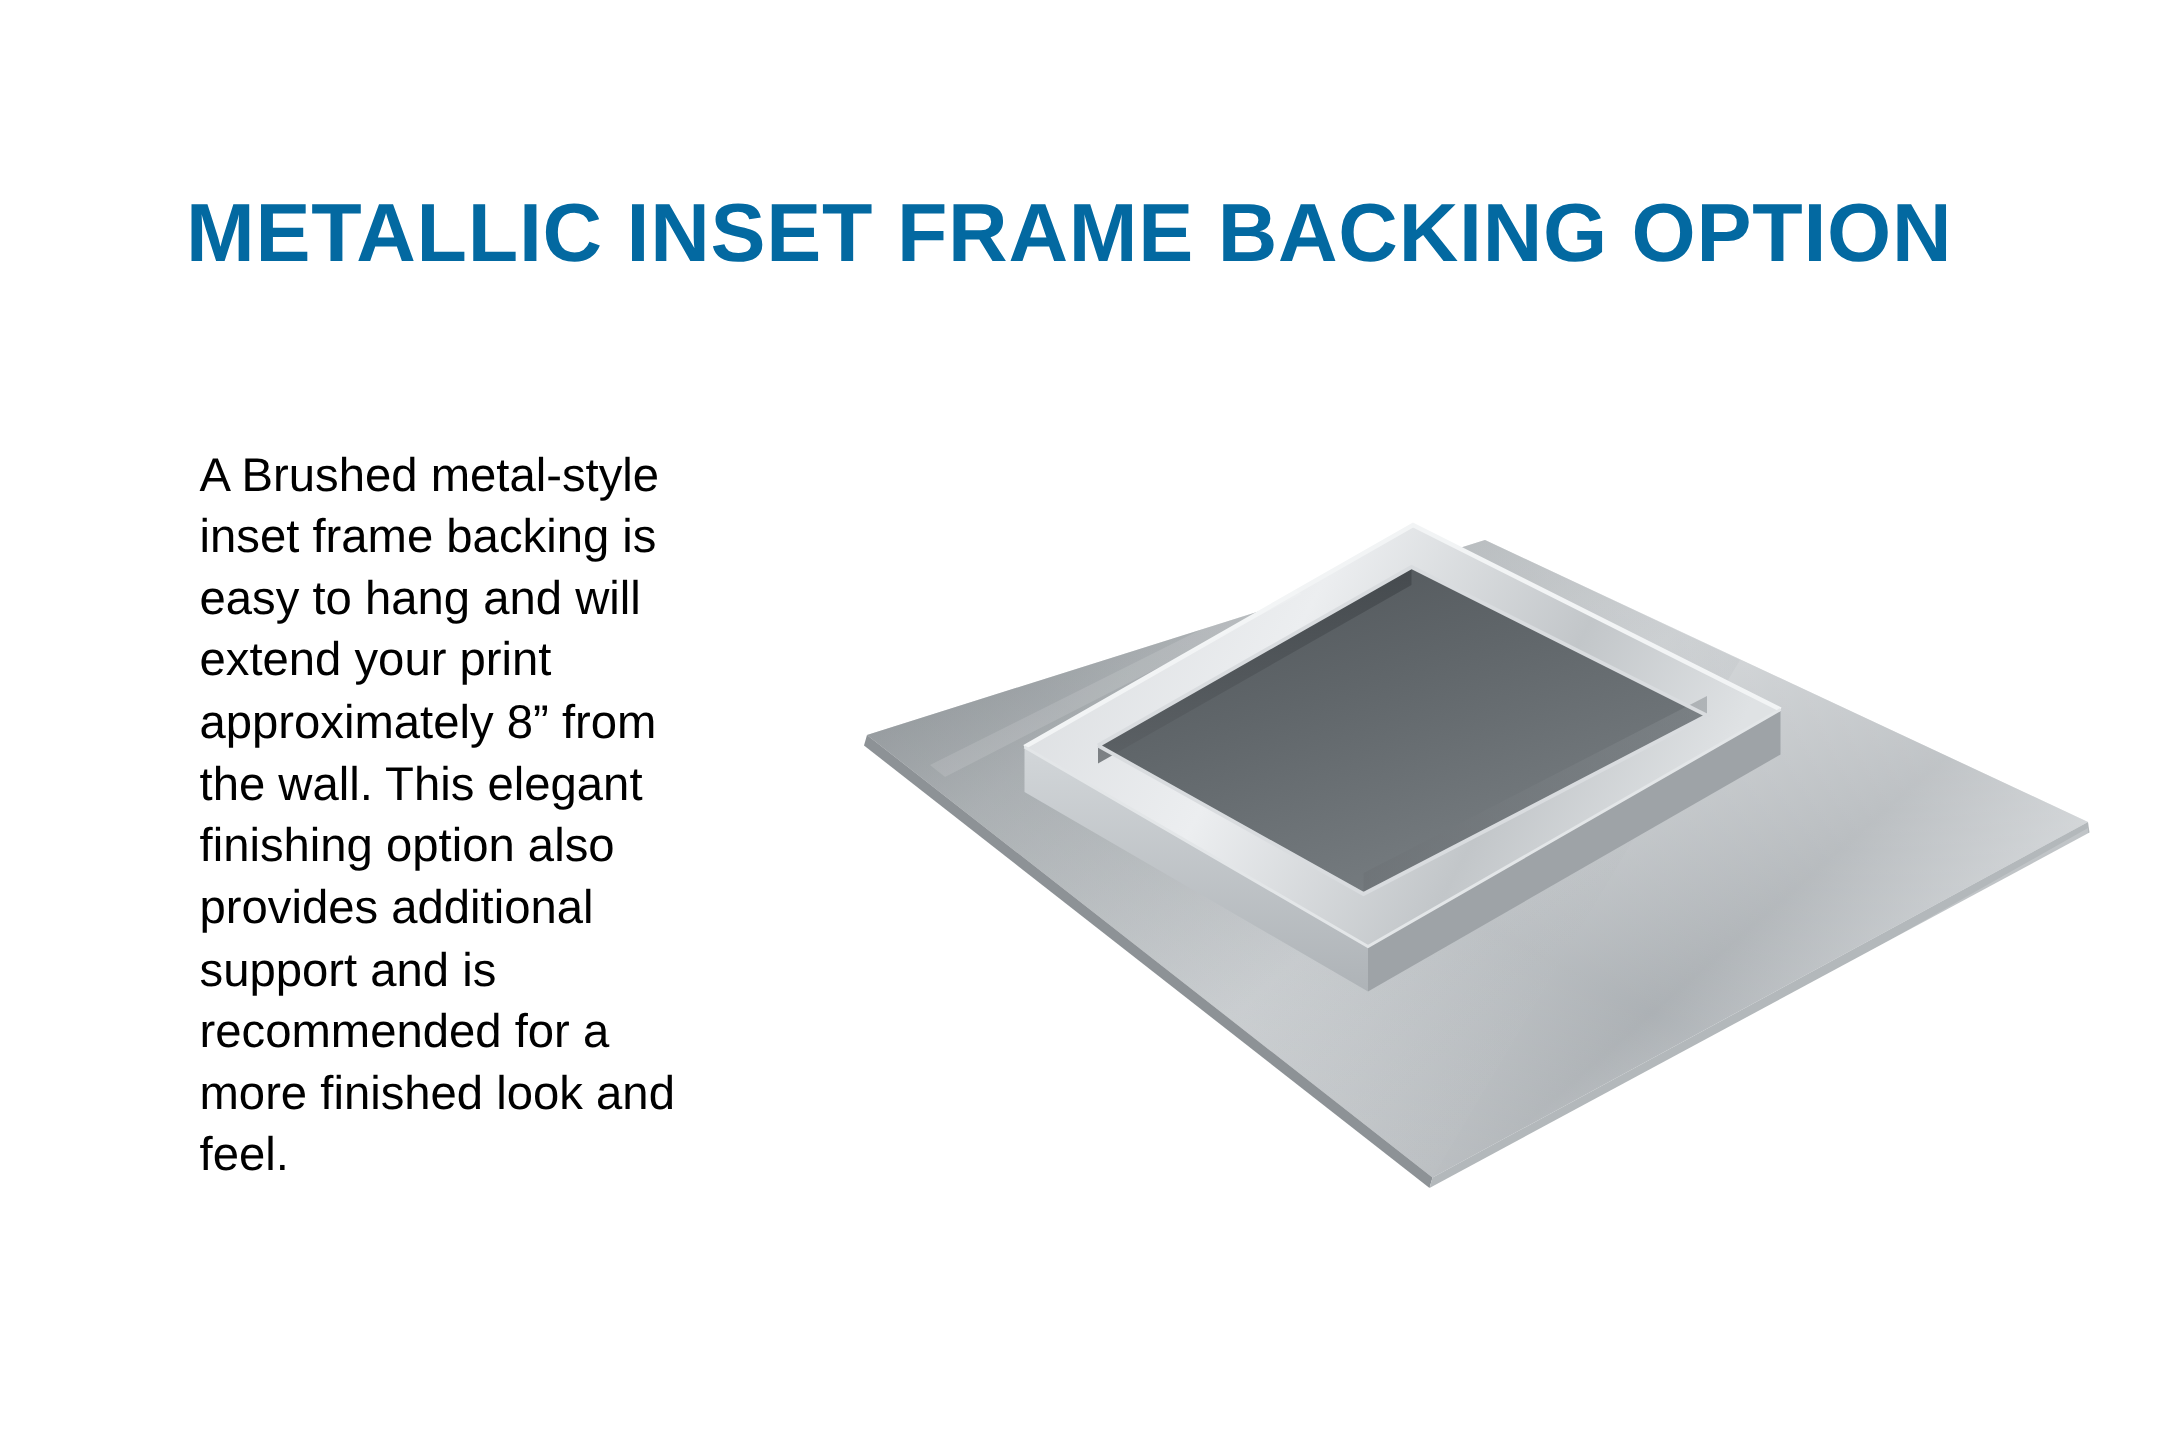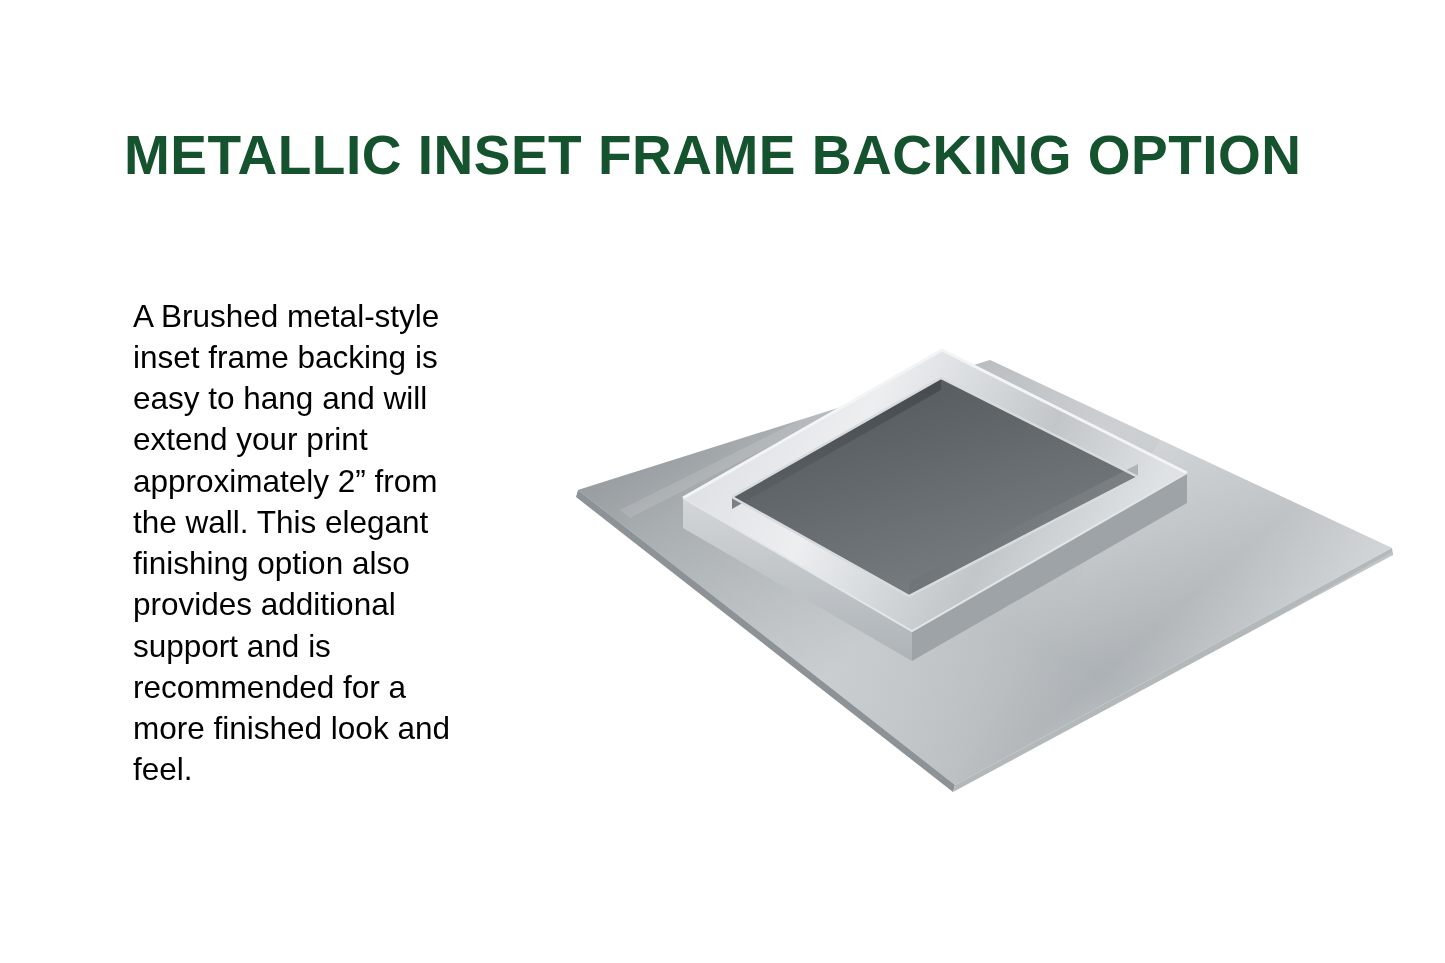--- a/index.html
+++ b/index.html
@@ -18,21 +18,21 @@
     background: #ffffff;
     overflow: hidden;
   }
   .title {
     position: absolute;
     left: 124px;
     top: 88px;
     font-size: 55px;
     line-height: 1.1;
     letter-spacing: 0.5px;
-    color: #14532d;
+    color: #0369a1;
     white-space: nowrap;
   }
   .body-text {
     position: absolute;
     left: 133px;
     top: 264px;
     width: 352px;
     font-size: 31.5px;
     line-height: 1.31;
     color: #000000;
@@ -61,21 +61,21 @@
     height: 100%;
   }
 </style>
 </head>
 <body>
 
 <div class="slide">
 
   <h1 class="title">METALLIC INSET FRAME BACKING OPTION</h1>
 
-  <p class="body-text">A Brushed metal-style inset frame backing is easy to hang and will extend your print approximately 2” from the wall. This elegant finishing option also provides additional support and is recommended for a more finished look and feel.</p>
+  <p class="body-text">A Brushed metal-style inset frame backing is easy to hang and will extend your print approximately 8” from the wall. This elegant finishing option also provides additional support and is recommended for a more finished look and feel.</p>
 
   <div class="art">
     <svg viewBox="0 0 850 480" xmlns="http://www.w3.org/2000/svg" aria-hidden="true">
       <defs>
         <linearGradient id="plateTop" x1="0" y1="0" x2="1" y2="0.6">
           <stop offset="0%" stop-color="#8f9599"></stop>
           <stop offset="25%" stop-color="#b7bcbf"></stop>
           <stop offset="55%" stop-color="#c7cbce"></stop>
           <stop offset="80%" stop-color="#a8adb1"></stop>
           <stop offset="100%" stop-color="#cfd3d6"></stop>

